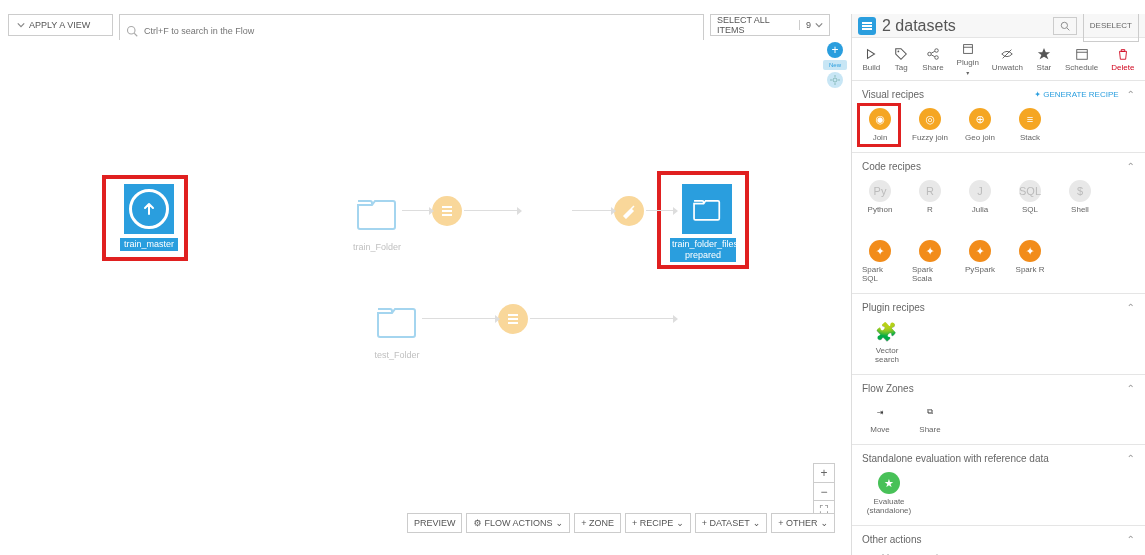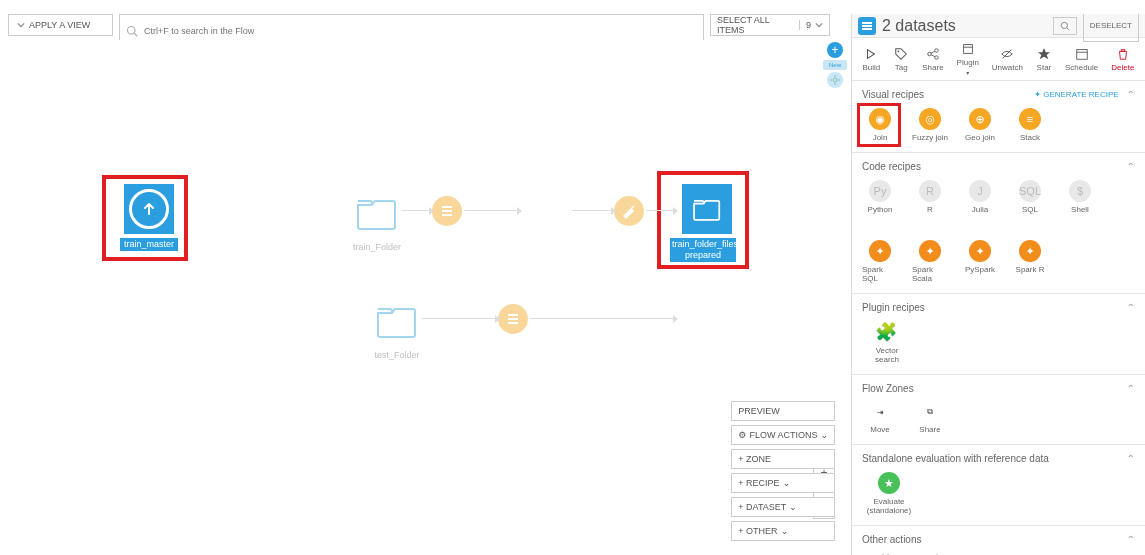--- a/index.html
+++ b/index.html
@@ -59,21 +59,21 @@
 .rp-item { display: flex; flex-direction: column; align-items: center; gap: 3px; font-size: 8px; color: #666; cursor: pointer; width: 36px; }
 .rp-item .icn { width: 22px; height: 22px; border-radius: 50%; display: flex; align-items: center; justify-content: center; color: #fff; font-size: 11px; }
 .rp-item.disabled .icn { background: #e8e8e8; color: #bbb; }
 .orange-icn { background: #f5a623; }
 .orange2-icn { background: #f28c1a; }
 .green-icn { background: #48c158; }
 .red-puzzle { color: #d0021b; font-size: 18px; }
 .sq-icn { width: 22px; height: 20px; display:flex; align-items:center; justify-content:center; color:#333; }
 
 
-.bottom-bar { position: absolute; bottom: 14px; right: 310px; display: flex; gap: 4px; flex-direction: column; }
+.bottom-bar { position: absolute; bottom: 22px; right: 310px; display: flex; gap: 4px; }
 .bb-btn { height: 20px; border: 1px solid #ccc; padding: 0 6px; font-size: 9px; color: #555; display: flex; align-items: center; gap: 3px; background: #fff; cursor: pointer; }
 
 .zoom-ctrl { position: absolute; bottom: 36px; right: 310px; width: 22px; border: 1px solid #ccc; display: flex; flex-direction: column; }
 .zoom-ctrl div { height: 18px; display: flex; align-items: center; justify-content: center; font-size: 12px; color: #666; cursor: pointer; }
 .zoom-ctrl div + div { border-top: 1px solid #ccc; }
 </style>
 </head>
 <body>
 
 <div class="top-toolbar">

